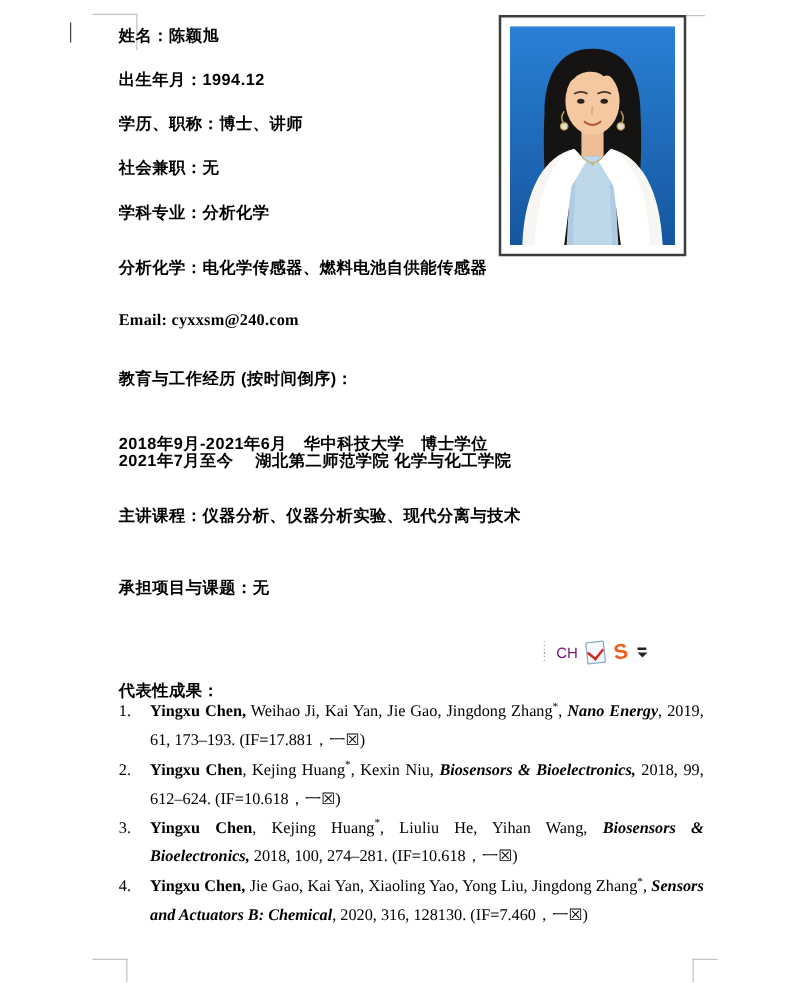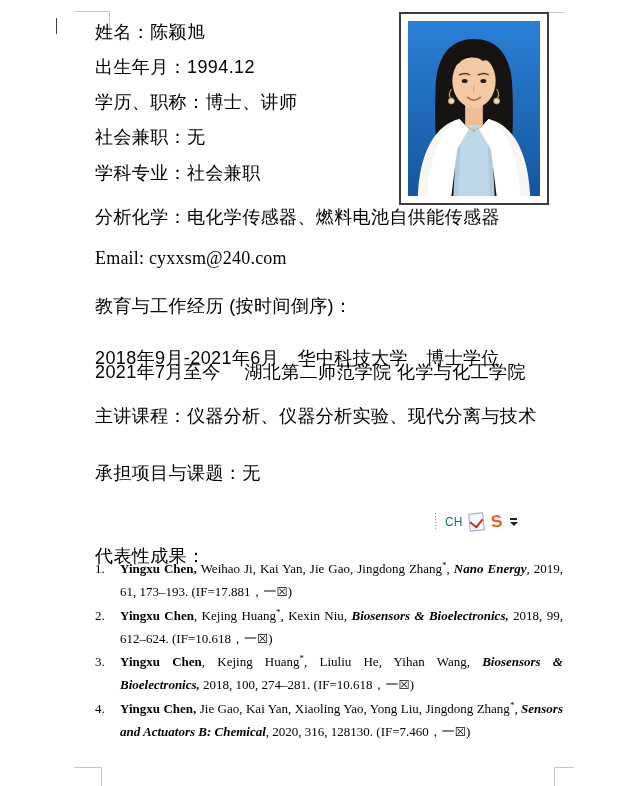--- a/index.html
+++ b/index.html
@@ -14,21 +14,21 @@
   .mark{position:absolute;background:#c4c4c4;}
   .mark.h{height:1px;}
   .mark.v{width:1px;}
 
   
   .caret{position:absolute;left:56px;top:18px;width:1px;height:16px;background:#444;}
 
   
   .line{
     position:absolute;left:95px;
-    font-size:18px;font-weight:normal;color:#000;
+    font-size:13px;font-weight:bold;color:#000;
     letter-spacing:0.4px;white-space:pre;
     font-family:"Liberation Sans","DejaVu Sans",sans-serif;
   }
   .line.serifline{font-family:"Liberation Serif","DejaVu Serif",serif;letter-spacing:0.2px;}
 
   
   .photo-frame{
     position:absolute;left:399px;top:12px;width:150px;height:193px;
     border:2px solid #3c3c3c;background:#ffffff;box-sizing:border-box;
     padding:7px;
@@ -53,21 +53,21 @@
 
   
   .ime-bar{
     position:absolute;left:430px;top:509px;height:25px;
     display:flex;align-items:center;gap:7px;
     background:rgba(255,255,255,0.95);padding:0 4px;
   }
   .ime-handle{width:4px;height:18px;
     background-image:repeating-linear-gradient(#9a9a9a 0 1px,transparent 1px 3px);
     background-size:1px 100%;background-repeat:no-repeat;background-position:1px 0;}
-  .ime-lang{font-size:12px;color:#0f766e;font-family:"Liberation Sans",sans-serif;}
+  .ime-lang{font-size:12px;color:#701a75;font-family:"Liberation Sans",sans-serif;}
   .ime-pad{position:relative;width:13px;height:16px;background:#f6f9fd;
     border:1px solid #8fa8c8;border-radius:1px;transform:rotate(-6deg);}
   .ime-pad .check{position:absolute;left:1px;top:3px;width:9px;height:7px;
     border-left:2px solid #d22b1f;border-bottom:2px solid #d22b1f;
     transform:rotate(-45deg);}
   .ime-sogou{font-size:17px;font-weight:bold;color:#f45a18;
     font-family:"Liberation Sans",sans-serif;transform:rotate(-8deg);line-height:1;}
   .ime-opts{display:flex;flex-direction:column;align-items:center;line-height:5px;
     font-size:7px;color:#222;}
   .ime-opts .bar{width:7px;height:2px;background:#222;margin-bottom:2px;}
@@ -87,21 +87,21 @@
   <div class="mark v" style="left:101px;top:767px;height:19px;"></div>
   <div class="mark h" style="left:554px;top:767px;width:20px;"></div>
   <div class="mark v" style="left:554px;top:767px;height:19px;"></div>
 
   <div class="caret"></div>
 
   <div class="line" style="top:20px;">姓名：陈颖旭</div>
   <div class="line" style="top:55px;">出生年月：1994.12</div>
   <div class="line" style="top:90px;text-align:center;">学历、职称：博士、讲师</div>
   <div class="line" style="top:125px;">社会兼职：无</div>
-  <div class="line" style="top:161px;">学科专业：社会兼职</div>
+  <div class="line" style="top:161px;">学科专业：分析化学</div>
   <div class="line" style="top:205px;">分析化学：电化学传感器、燃料电池自供能传感器</div>
   <div class="line serifline" style="top:248px;">Email: cyxxsm@240.com</div>
   <div class="line" style="top:294px;">教育与工作经历 (按时间倒序)：</div>
   <div class="line" style="top:320px;margin-top:40px;">2021年7月至今　 湖北第二师范学院 化学与化工学院</div>
   <div class="line" style="top:346px;">2018年9月-2021年6月　华中科技大学　博士学位</div>
   <div class="line" style="top:404px;text-align:center;">主讲课程：仪器分析、仪器分析实验、现代分离与技术</div>
   <div class="line" style="top:461px;">承担项目与课题：无</div>
   <div class="line" style="top:544px;">代表性成果：</div>
 
   <div class="photo-frame">

